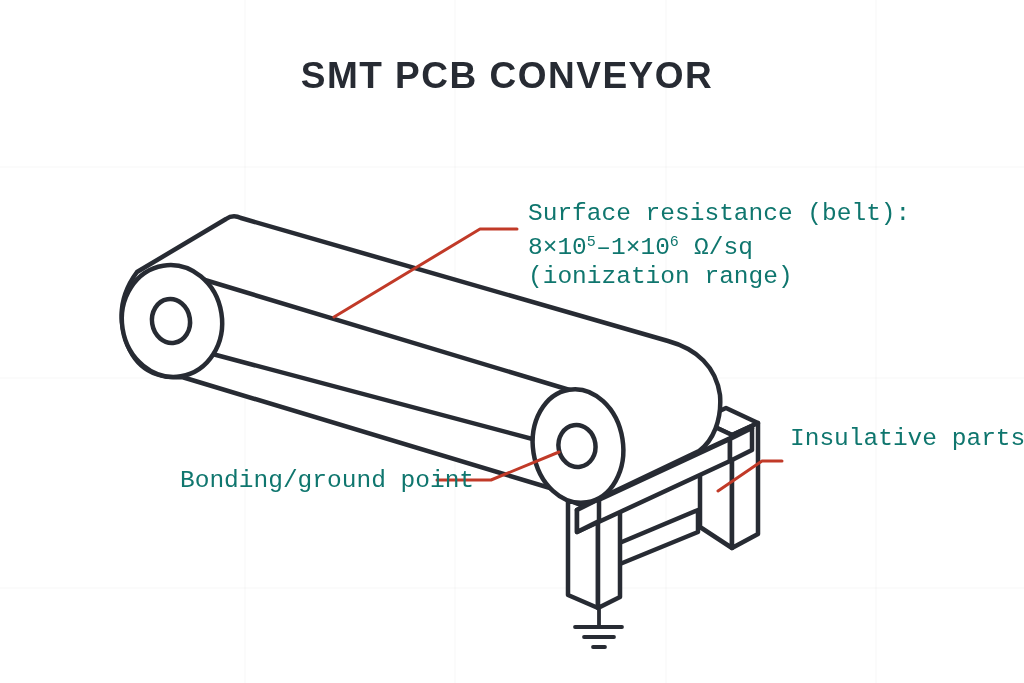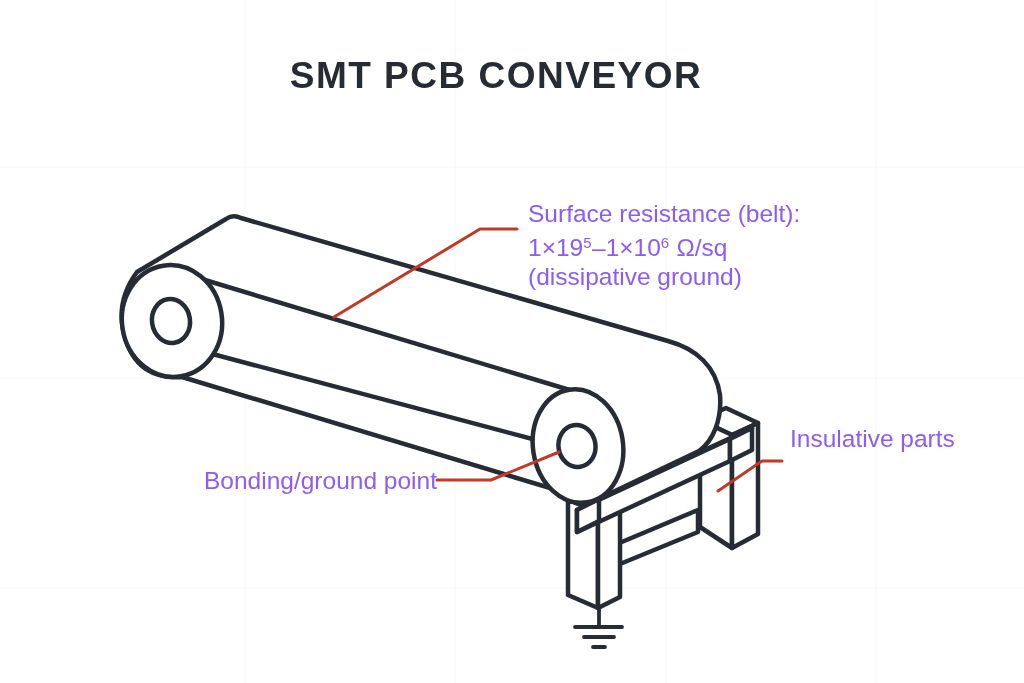--- a/index.html
+++ b/index.html
@@ -7,34 +7,35 @@
     position:relative;
     width:1024px;height:683px;
     background:#ffffff;
     overflow:hidden;
     font-family:"Liberation Sans", sans-serif;
     color:#272b33;
   }
   .stage svg{position:absolute;left:0;top:0;}
   .title{
     position:absolute;
-    left:6px;top:54px;width:980px;
+    left:17px;top:54px;width:980px;
     text-align:center;
     font-size:37px;
     font-weight:bold;
     line-height:43px;
     letter-spacing:1.5px;
     color:#272b33;
   }
   .label{
     position:absolute;
     font-size:24.5px;
     line-height:29px;
-    color:#8b5cf6;
+    color:#0f766e;
     white-space:nowrap;
+    font-family:Liberation Mono, monospace;
   }
   .sup{
     font-size:15px;
     vertical-align:8px;
     letter-spacing:0.5px;
   }
 </style>
 </head>
 <body>
 
@@ -110,25 +111,25 @@
       <path d="M782,461 L762,461 L718,491"></path>
     </g>
   </svg>
 
   <div class="title">
     <div>SMT PCB CONVEYOR</div>
   </div>
 
   <div class="label" style="left:528px;top:199px;">
     <div>Surface resistance (belt):</div>
-    <div><span>1×19</span><span class="sup">5</span><span>–1×10</span><span class="sup">6</span><span> Ω/sq</span></div>
-    <div>(dissipative ground)</div>
+    <div><span>8×10</span><span class="sup">5</span><span>–1×10</span><span class="sup">6</span><span> Ω/sq</span></div>
+    <div>(ionization range)</div>
   </div>
 
-  <div class="label" style="left:204px;top:466px;">
+  <div class="label" style="left:180px;top:466px;">
     <div>Bonding/ground point</div>
   </div>
 
   <div class="label" style="left:790px;top:424px;">
     <div>Insulative parts</div>
   </div>
 
 </div>
 
 </body></html>

